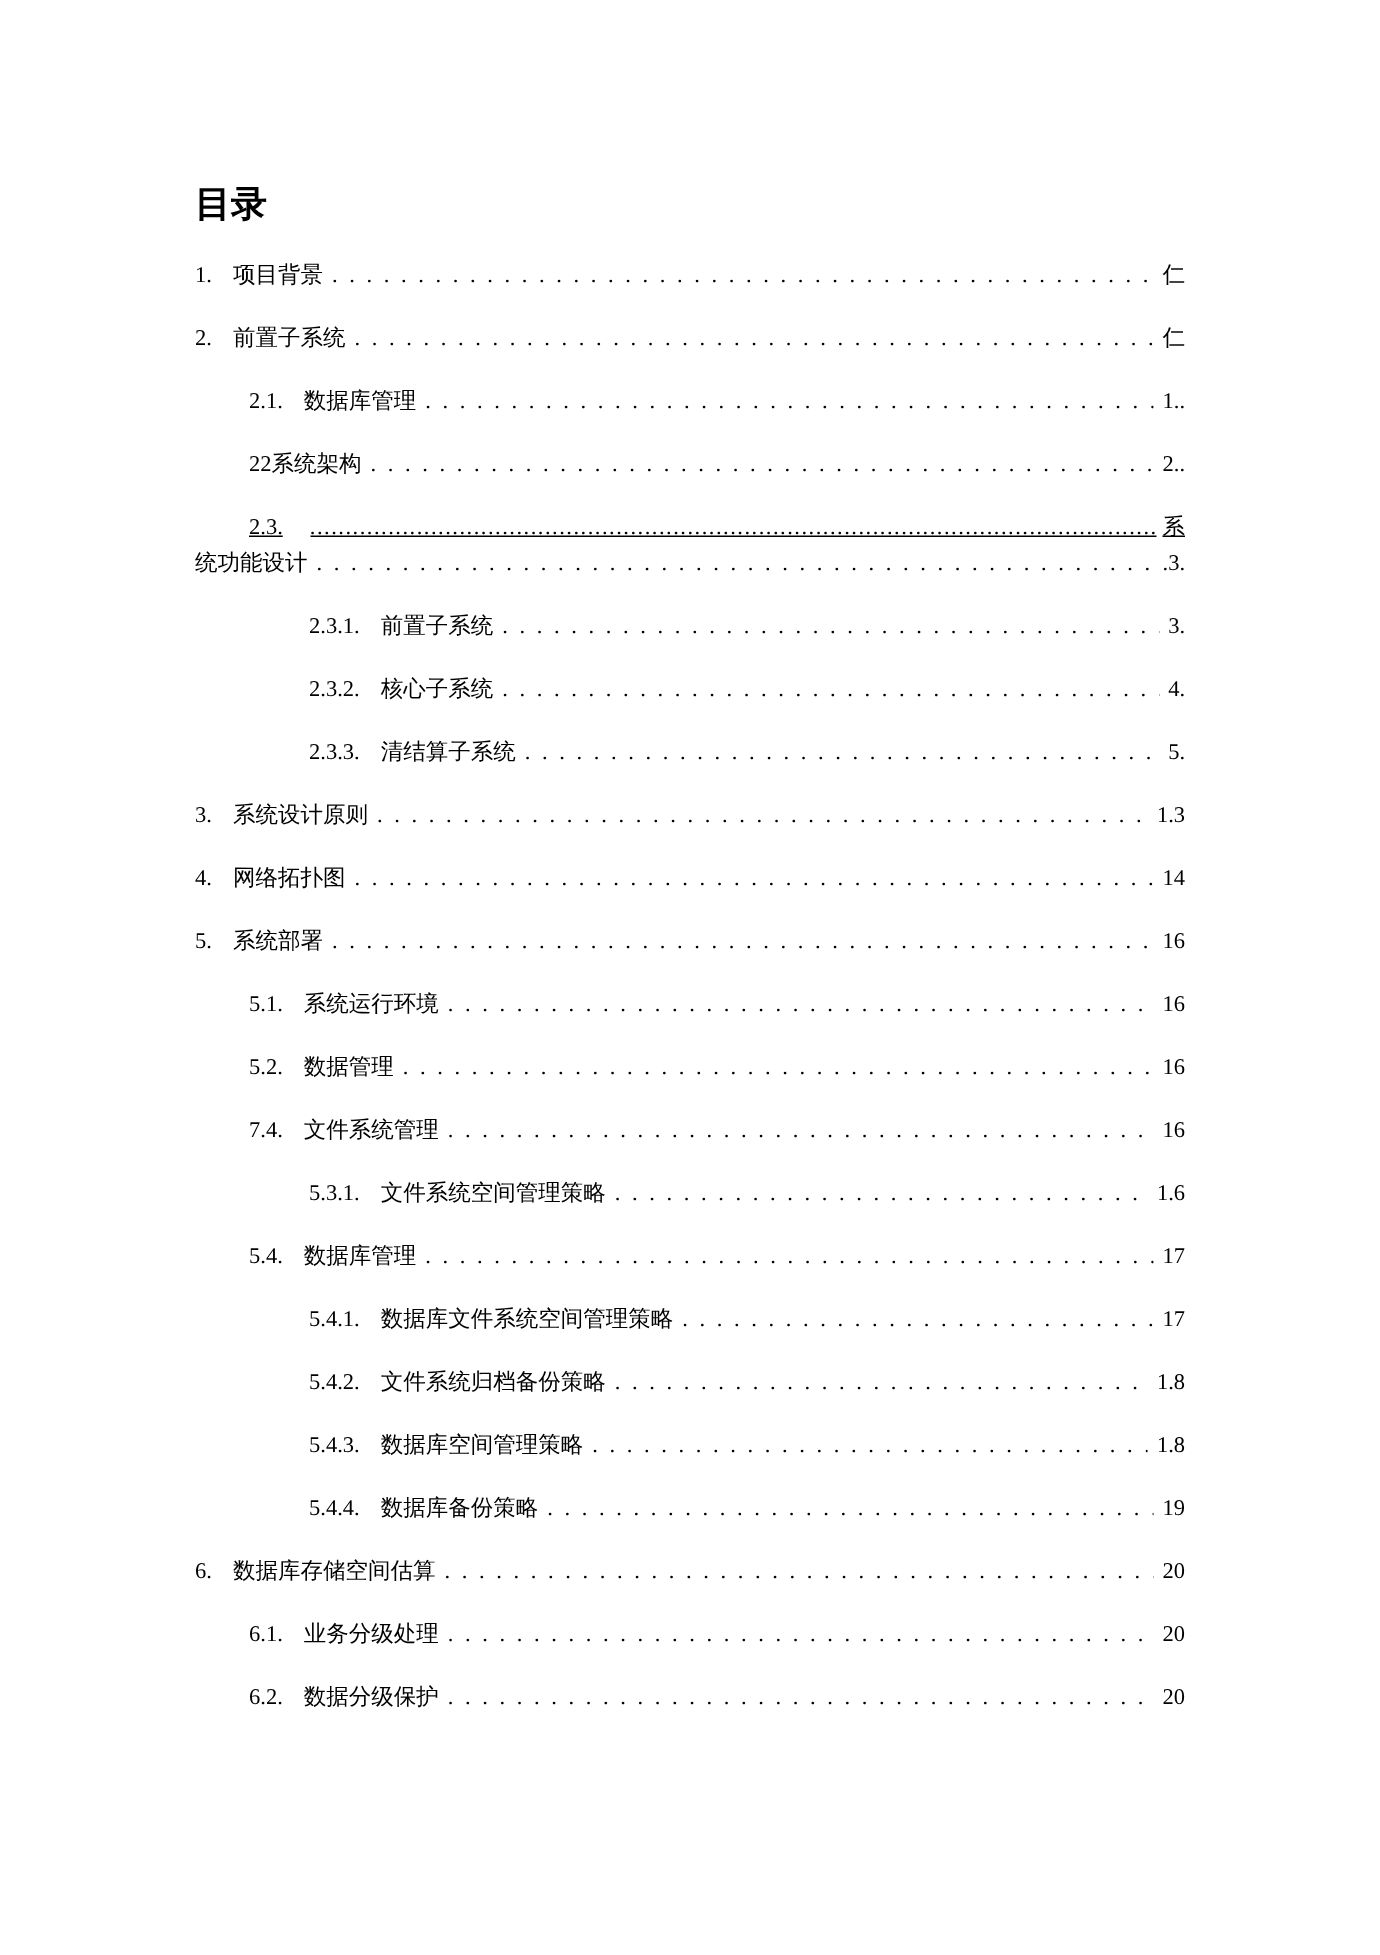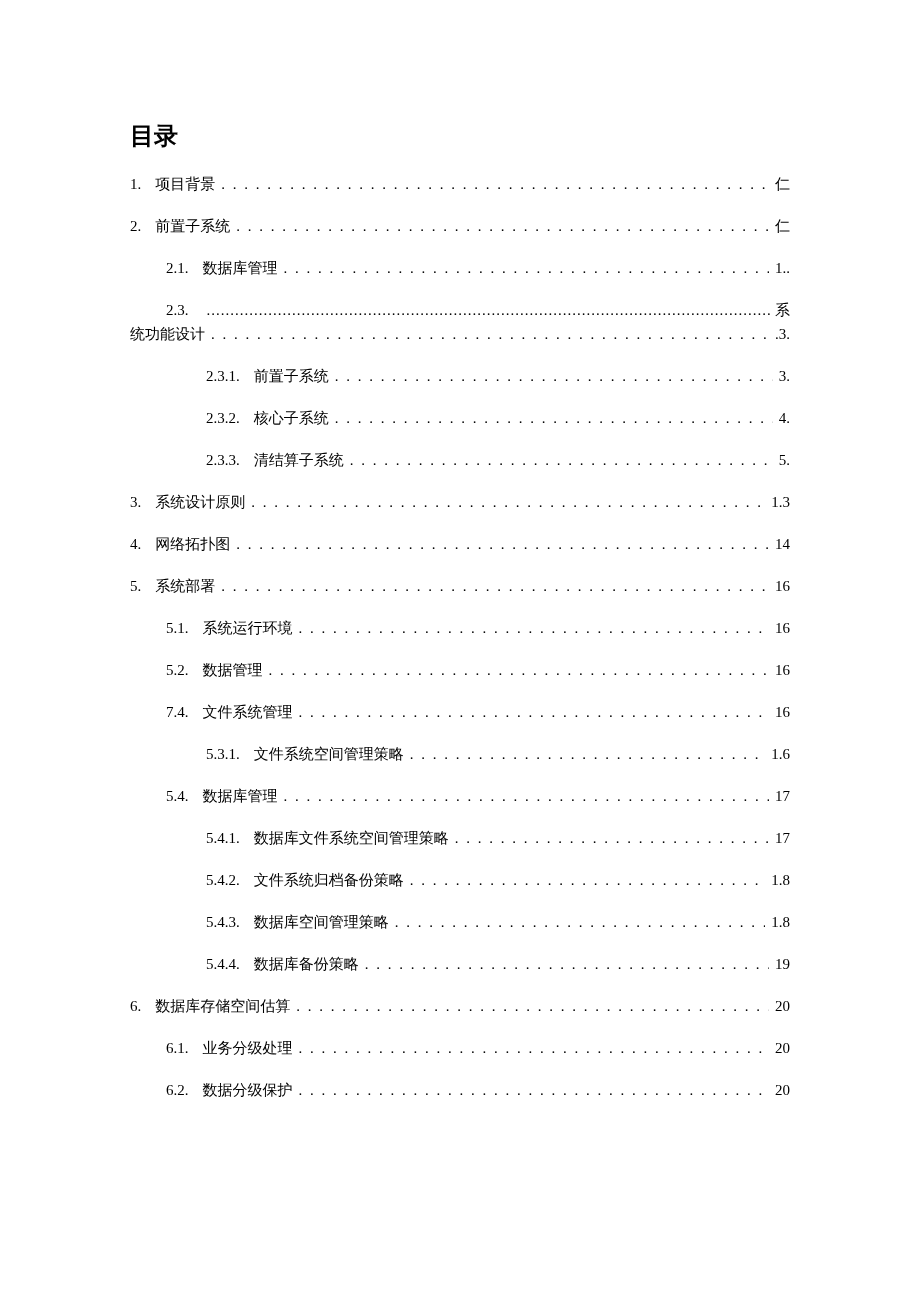--- a/index.html
+++ b/index.html
@@ -54,20 +54,21 @@
     .special-wrap {
       font-size: 15px;
       margin-bottom: 18px;
       line-height: 1.6;
       white-space: normal;
     }
     .special-wrap .line1 {
       display: flex;
       align-items: flex-end;
       padding-left: 36px;
+      text-decoration: underline;
     }
     .special-wrap .line2 {
       display: flex;
       align-items: flex-start;
       padding-left: 0;
     }
     .special-wrap .dots1 {
       flex: 1;
       overflow: hidden;
       letter-spacing: 1px;
@@ -94,20 +95,25 @@
         <span class="toc-num">2.</span>
         <span class="toc-text">前置子系统</span>
         <span class="toc-dots"></span>
         <span class="toc-page">仁</span>
       </div>
       <div class="toc-entry indent-1">
         <span class="toc-num">2.1.</span>
         <span class="toc-text">数据库管理</span>
         <span class="toc-dots"></span>
         <span class="toc-page">1..</span>
+      </div>
+      <div class="toc-entry indent-1">
+        <span class="toc-text">22系统架构</span>
+        <span class="toc-dots"></span>
+        <span class="toc-page">2..</span>
       </div>
       <div class="special-wrap">
         <div class="line1">
           <span class="toc-num">2.3.</span>
           <span class="dots1"></span>
           <span class="toc-page">系</span>
         </div>
         <div class="line2">
           <span class="toc-text">统功能设计</span>
           <span class="toc-dots"></span>

